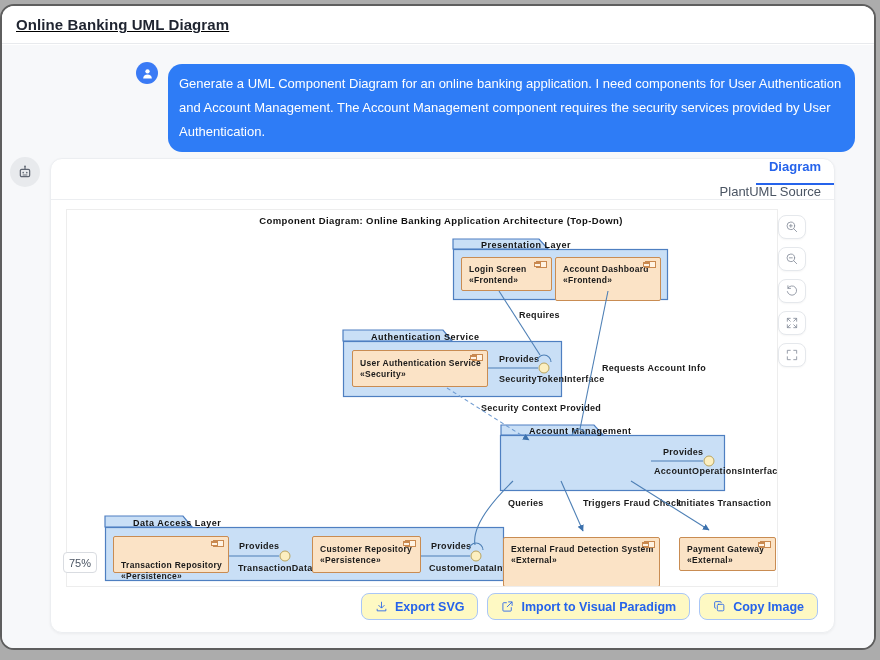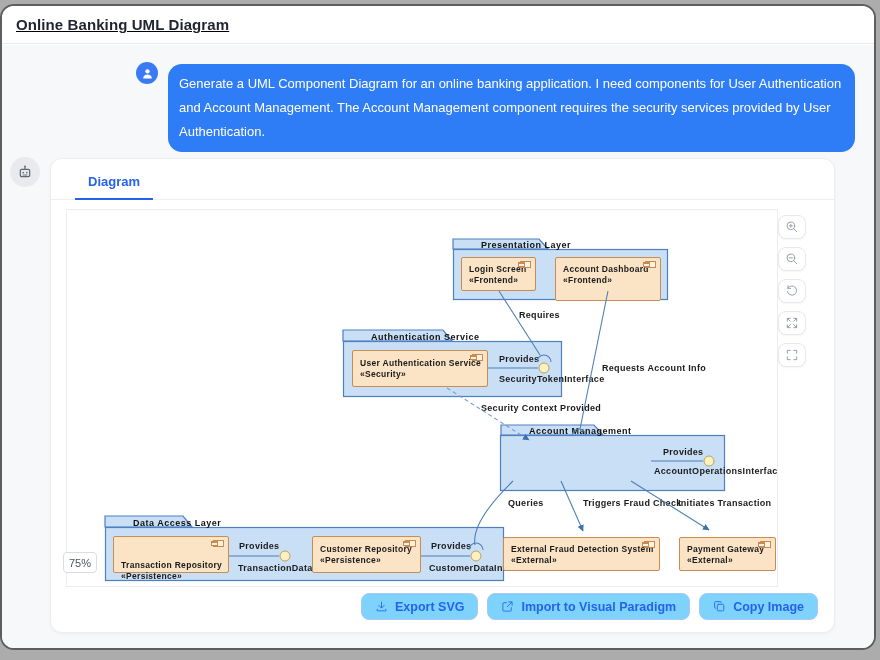--- a/index.html
+++ b/index.html
@@ -9,21 +9,21 @@
   .app-title { font-size:15px; font-weight:700; color:#1f2430; letter-spacing:.1px; }
   .content { position:absolute; left:0; top:39px; right:0; bottom:0; background:#f7f8fa; }
 
   
   .user-avatar { position:absolute; left:134px; top:17px; width:22px; height:22px; border-radius:50%; background:#3a7af5; display:flex; align-items:center; justify-content:center; }
   .bubble { position:absolute; left:166px; top:19px; width:687px; background:#2e7cf6; border-radius:14px; padding:8px 11px; color:#fff; font-size:13px; line-height:24px; }
   .bot-avatar { position:absolute; left:8px; top:112px; width:30px; height:30px; border-radius:50%; background:#e8eaed; display:flex; align-items:center; justify-content:center; }
 
   
   .card { position:absolute; left:48px; top:113px; width:785px; height:475px; background:#fff; border:1px solid #eceef1; border-radius:12px; box-shadow:0 1px 3px rgba(0,0,0,.05); }
-  .tabbar { position:absolute; left:0; top:0; width:100%; height:41px; border-bottom:1px solid #eceef1; display:flex; align-items:flex-end; padding-left:24px; }
+  .tabbar { position:absolute; left:0; top:0; width:100%; height:41px; border-bottom:1px solid #eceef1; display:flex; align-items:flex-end; padding-left:24px;flex-direction:column; }
   .tab { font-size:13px; padding:0 13px 9px 13px; cursor:pointer; }
   .tab.active { color:#2563eb; font-weight:700; border-bottom:2px solid #2563eb; margin-bottom:-1px; }
   .tab.inactive { color:#4b5563; font-weight:500; margin-left:14px; }
 
   .canvas { position:absolute; left:15px; top:50px; width:712px; height:378px; background:#fff; border:1px solid #ededed; overflow:hidden; }
   .canvas svg.underlay { position:absolute; left:0; top:0; z-index:0; }
   .canvas svg.overlay { position:absolute; left:0; top:0; z-index:3; pointer-events:none; }
 
   .pkg-label { position:absolute; z-index:1; font-size:9px; font-weight:700; color:#111; letter-spacing:.5px; white-space:nowrap;margin-left:24px; }
   .comp { position:absolute; z-index:2; background:#fbe3c6; border:1px solid #c98c52; border-radius:2px; padding:6px 0 0 7px; }
@@ -33,21 +33,21 @@
   .cicon::before, .cicon::after { content:""; position:absolute; left:-3px; width:5px; height:2px; background:#fff3e3; border:1px solid #c9894f; }
   .cicon::before { top:0px; } .cicon::after { bottom:0px; }
 
   .dlabel { position:absolute; z-index:1; font-size:9px; font-weight:600; color:#1a1a1a; letter-spacing:.3px; white-space:nowrap; }
   .dtitle { position:absolute; z-index:1; font-size:9.5px; font-weight:700; color:#111; letter-spacing:.4px; text-align:center; white-space:nowrap; }
 
   .zoom-btn { position:absolute; left:727px; width:28px; height:24px; background:#fff; border:1px solid #e5e8ec; border-radius:8px; box-shadow:0 1px 2px rgba(0,0,0,.04); display:flex; align-items:center; justify-content:center; cursor:pointer; }
   .zoom-badge { position:absolute; left:12px; top:393px; width:34px; height:21px; background:#fff; border:1px solid #d9dce1; border-radius:4px; font-size:11px; color:#4b5563; display:flex; align-items:center; justify-content:center; z-index:5; }
 
   .actions { position:absolute; right:16px; bottom:12px; display:flex; gap:9px; }
-  .action-btn { height:27px; display:flex; align-items:center; gap:7px; background:#7dd3fc; border:1px solid #a9c6f7; border-radius:8px; color:#2563eb; font-size:12.5px; font-weight:600; padding:0 13px; cursor:pointer; }
+  .action-btn { height:27px; display:flex; align-items:center; gap:7px; background:#fef9c3; border:1px solid #a9c6f7; border-radius:8px; color:#2563eb; font-size:12.5px; font-weight:600; padding:0 13px; cursor:pointer; }
 
   .stroke-icon { stroke:#8a919e; stroke-width:1.5; fill:none; stroke-linecap:round; stroke-linejoin:round; }
   .blue-icon { stroke:#2563eb; stroke-width:1.6; fill:none; stroke-linecap:round; stroke-linejoin:round; }
 </style>
 </head>
 <body>
 
 <div class="window">
 
   <div class="app-header">
@@ -72,44 +72,46 @@
         <circle cx="9.3" cy="13" r="1.2" fill="#5f6672"></circle>
         <circle cx="14.7" cy="13" r="1.2" fill="#5f6672"></circle>
         <line x1="8.5" y1="16.5" x2="15.5" y2="16.5" stroke="#5f6672" stroke-width="1.4"></line>
       </svg>
     </div>
 
     <div class="card">
 
       <div class="tabbar">
         <div class="tab active">Diagram</div>
+        <div class="tab inactive">PlantUML Source</div>
       </div>
 
       <div class="canvas">
 
         <svg class="underlay" width="712" height="378">
           <g fill="#c9dff6" stroke="#4e7fc1" stroke-width="1.2">
             <polygon points="386,29 472,29 481,39 386,39"></polygon>
             <rect x="386.5" y="39.5" width="214" height="50"></rect>
             <polygon points="276,120 376,120 385,131 276,131"></polygon>
             <rect x="276.5" y="131.5" width="218" height="55"></rect>
             <polygon points="434,215 527,215 536,225 434,225"></polygon>
             <rect x="433.5" y="225.5" width="224" height="55"></rect>
             <polygon points="38,306 116,306 125,317 38,317"></polygon>
             <rect x="38.5" y="317.5" width="398" height="53"></rect>
           </g>
         </svg>
 
+        <div class="dtitle" style="left:174px;top:5px;width:400px;">Component Diagram: Online Banking Application Architecture (Top-Down)</div>
 
         <div class="pkg-label" style="left:390px;top:30px;">Presentation Layer</div>
         <div class="pkg-label" style="left:280px;top:121.5px;">Authentication Service</div>
         <div class="pkg-label" style="left:438px;top:216px;">Account Management</div>
         <div class="pkg-label" style="left:42px;top:307.5px;">Data Access Layer</div>
 
-        <div class="comp" style="left:394px;top:47px;width:75px;height:34px;">
+        <div class="comp" style="left:394px;top:47px;width:91px;height:34px;">
           <span class="cicon"></span>
           <div class="cname">Login Screen</div>
           <div class="cstereo">«Frontend»</div>
         </div>
         <div class="comp" style="left:488px;top:47px;width:106px;height:44px;">
           <span class="cicon"></span>
           <div class="cname">Account Dashboard</div>
           <div class="cstereo">«Frontend»</div>
         </div>
         <div class="comp" style="left:285px;top:140px;width:136px;height:37px;padding-top:7px;">
@@ -120,21 +122,21 @@
         <div class="comp" style="left:46px;top:326px;width:116px;height:37px;padding-top:23px;">
           <span class="cicon"></span>
           <div class="cname">Transaction Repository</div>
           <div class="cstereo">«Persistence»</div>
         </div>
         <div class="comp" style="left:245px;top:326px;width:109px;height:37px;padding-top:7px;">
           <span class="cicon"></span>
           <div class="cname">Customer Repository</div>
           <div class="cstereo">«Persistence»</div>
         </div>
-        <div class="comp" style="left:436px;top:327px;width:157px;height:34px;">
+        <div class="comp" style="left:436px;top:327px;width:157px;height:50px;">
           <span class="cicon"></span>
           <div class="cname">External Fraud Detection System</div>
           <div class="cstereo">«External»</div>
         </div>
         <div class="comp" style="left:612px;top:327px;width:97px;height:34px;">
           <span class="cicon"></span>
           <div class="cname">Payment Gateway</div>
           <div class="cstereo">«External»</div>
         </div>
 

